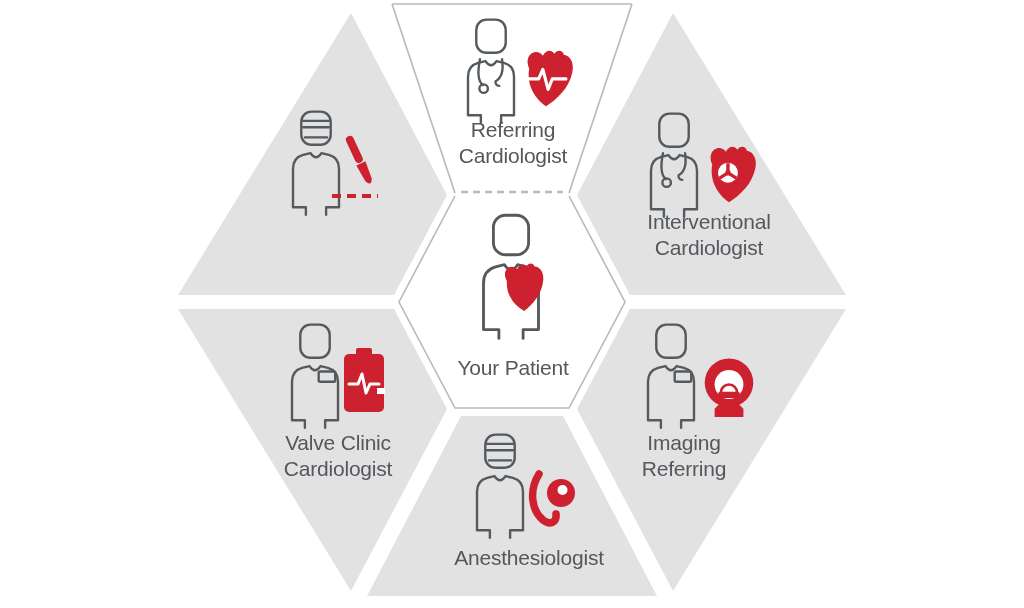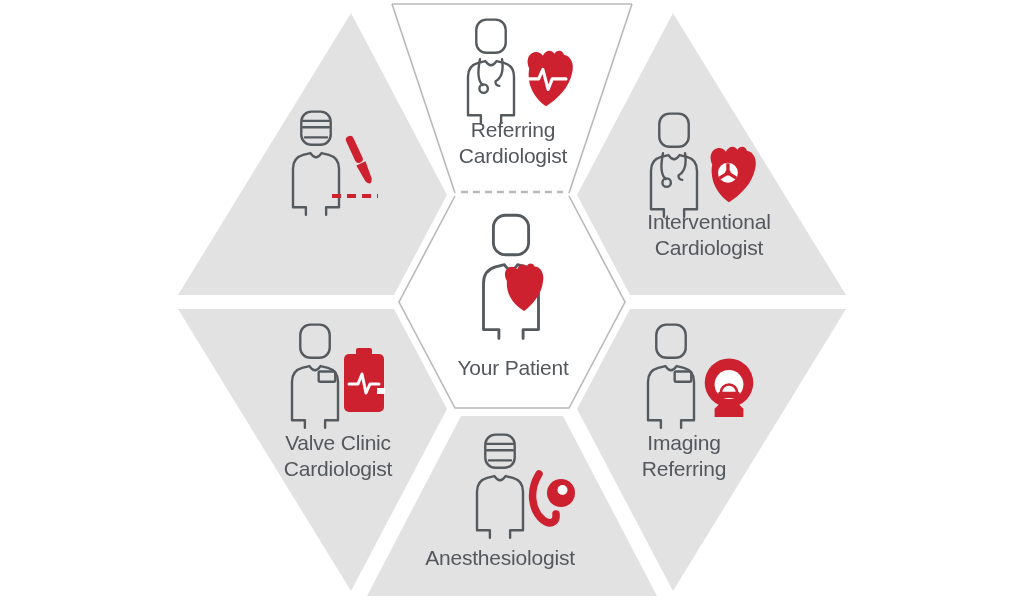--- a/index.html
+++ b/index.html
@@ -156,17 +156,17 @@
   <div class="label" style="left:338px;top:430px">
     <div>Valve Clinic</div>
       <div>Cardiologist</div>
   </div>
 
   <div class="label" style="left:684px;top:430px">
     <div>Imaging</div>
       <div>Referring</div>
   </div>
 
-  <div class="label" style="left:500px;top:545px">
+  <div class="label" style="left:529px;top:545px">
     <div>Anesthesiologist</div>
   </div>
 
 </div>
 
 </body></html>

